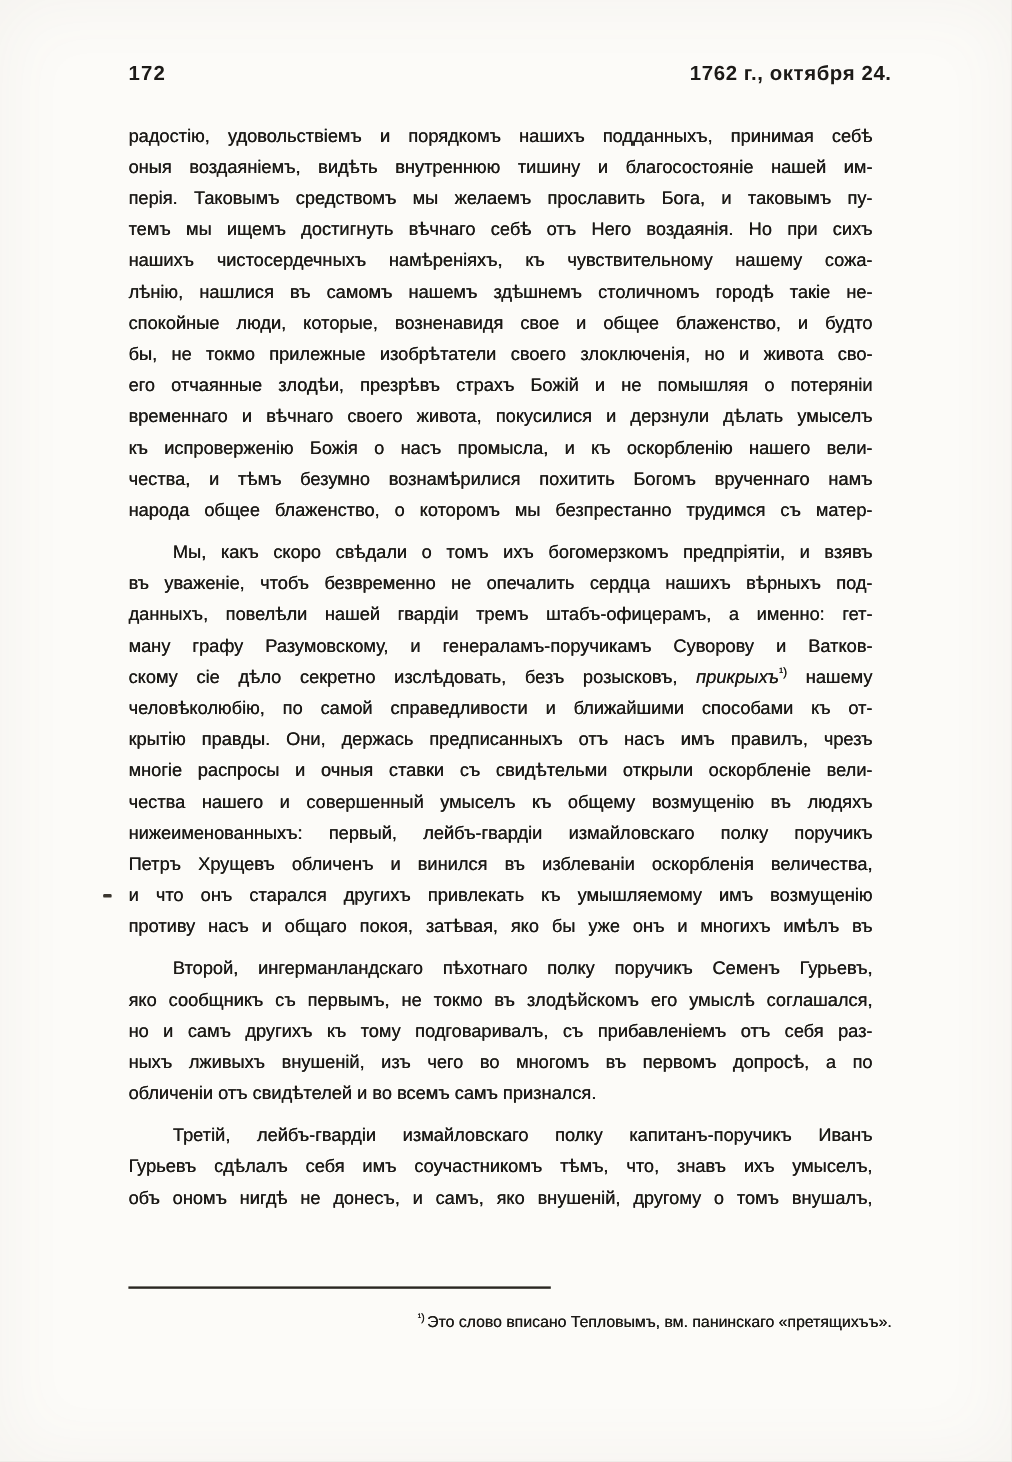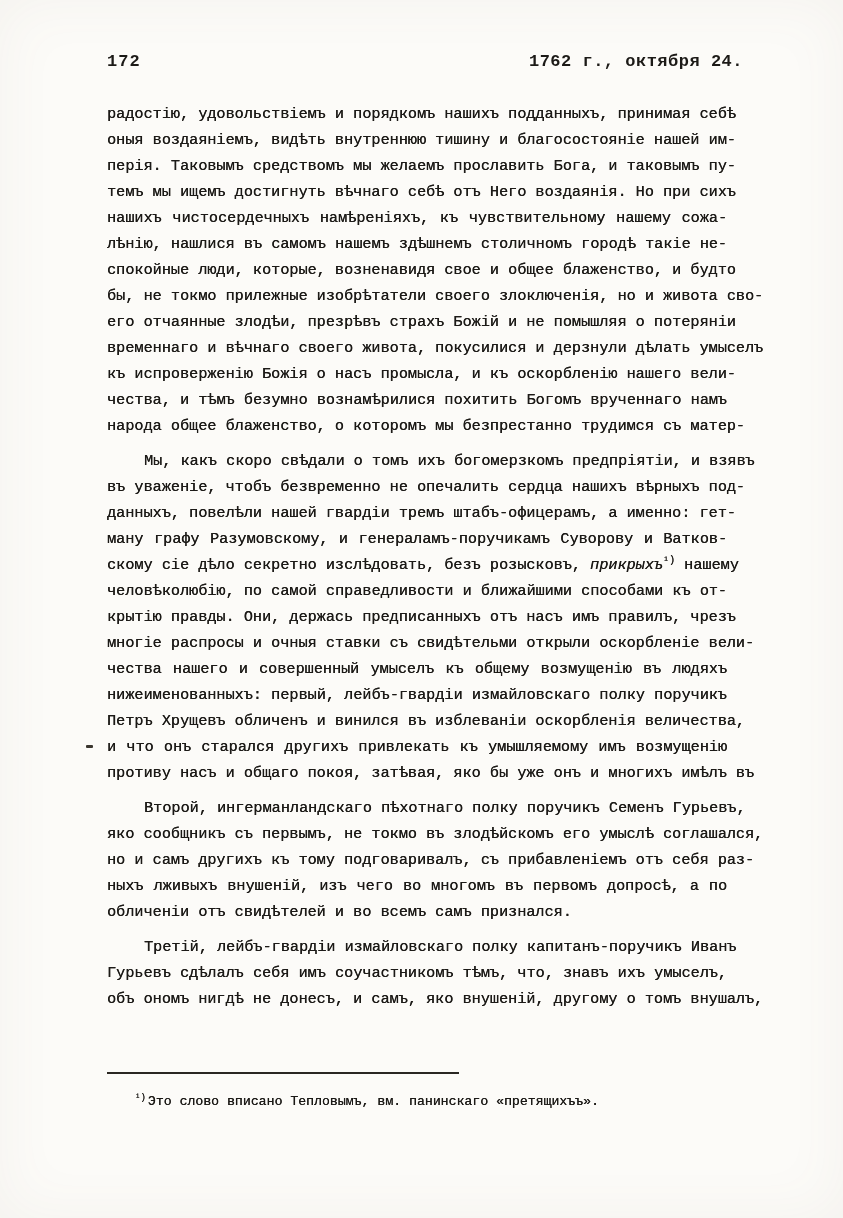--- a/index.html
+++ b/index.html
@@ -6,21 +6,21 @@
     margin: 0;
     padding: 0;
     background: #e9e7e2;
   }
   .page {
     position: relative;
     width: 843px;
     height: 1218px;
     background: #fcfbf8;
     color: #1c1a17;
-    font-family: Liberation Mono, monospace;
+    font-family: Liberation Sans, sans-serif;
     overflow: hidden;
     box-shadow: inset 0 0 60px rgba(120,110,90,0.06);
   }
   .page-header {
     position: absolute;
     top: 52px;
     left: 107px;
     width: 636px;
     height: 24px;
     font-size: 17px;
@@ -75,20 +75,21 @@
     width: 352px;
     height: 0;
     border-top: 2px solid #2a2722;
   }
   .footnote-text {
     margin-top: 18px;
     padding-left: 28px;
     font-size: 13.2px;
     line-height: 20px;
     text-shadow: 0.2px 0 0 #1c1a17;
+    text-align: right;
   }
   .footnote-marker {
     font-size: 9px;
     vertical-align: super;
     line-height: 0;
     margin-right: 2px;
   }
   .speck {
     position: absolute;
     left: 86px;

